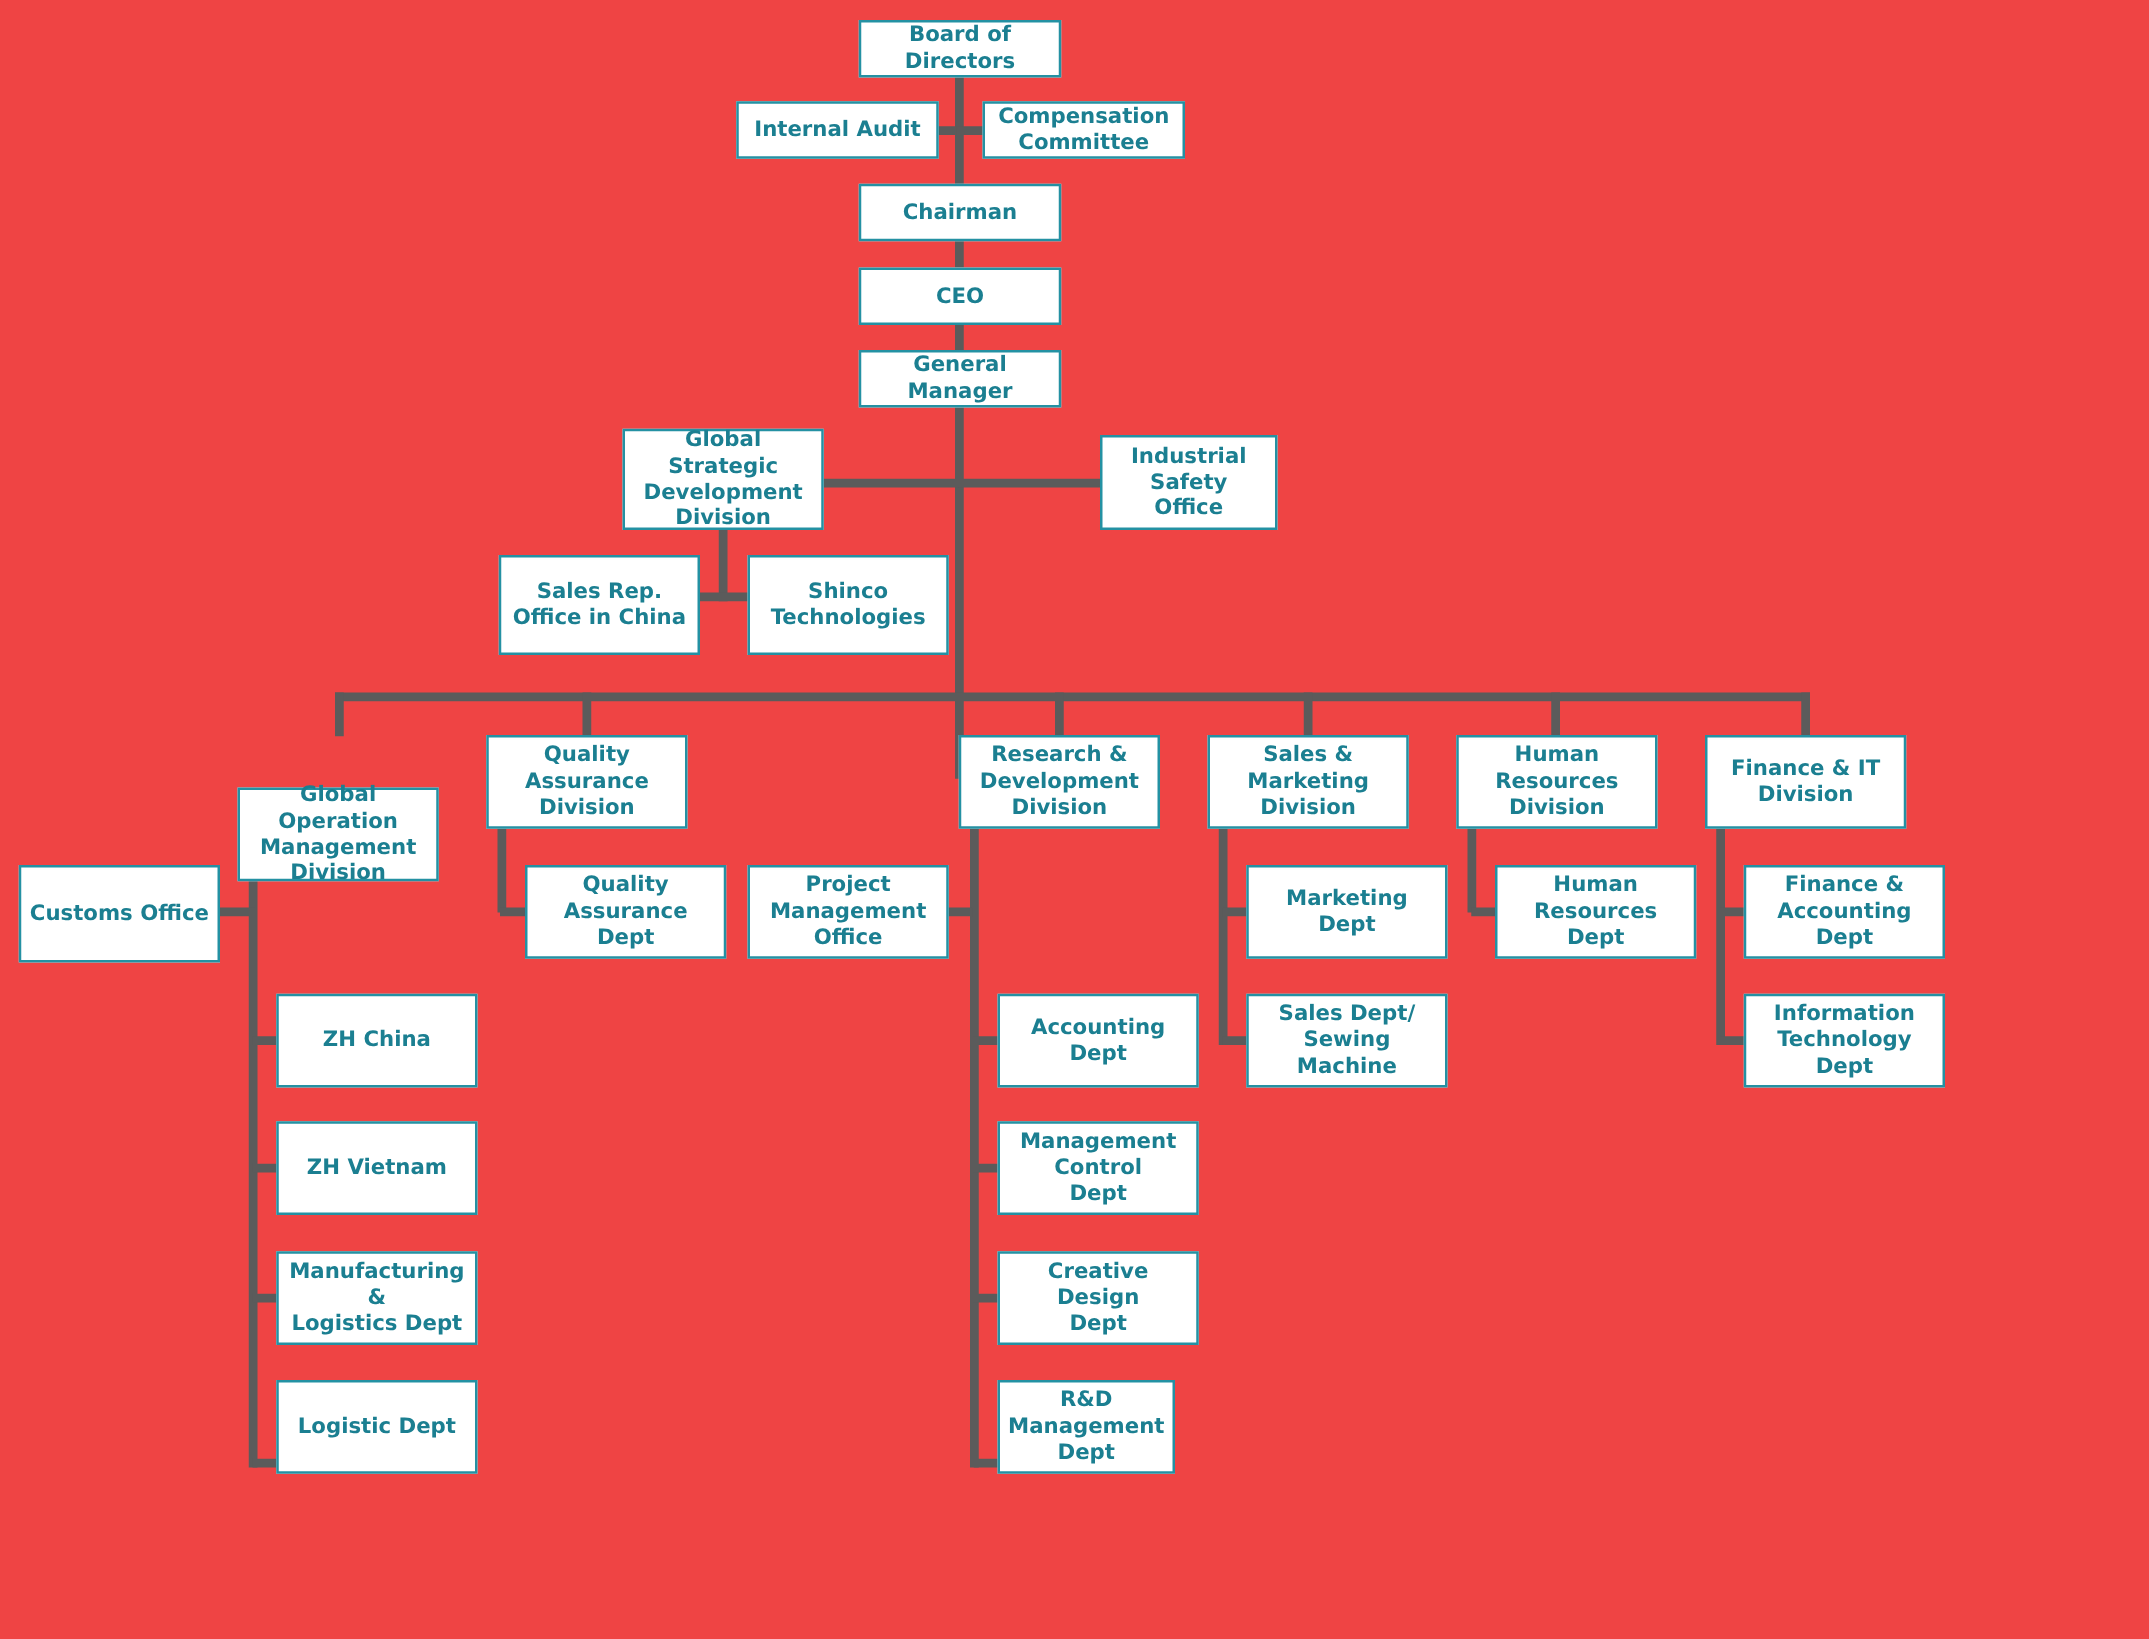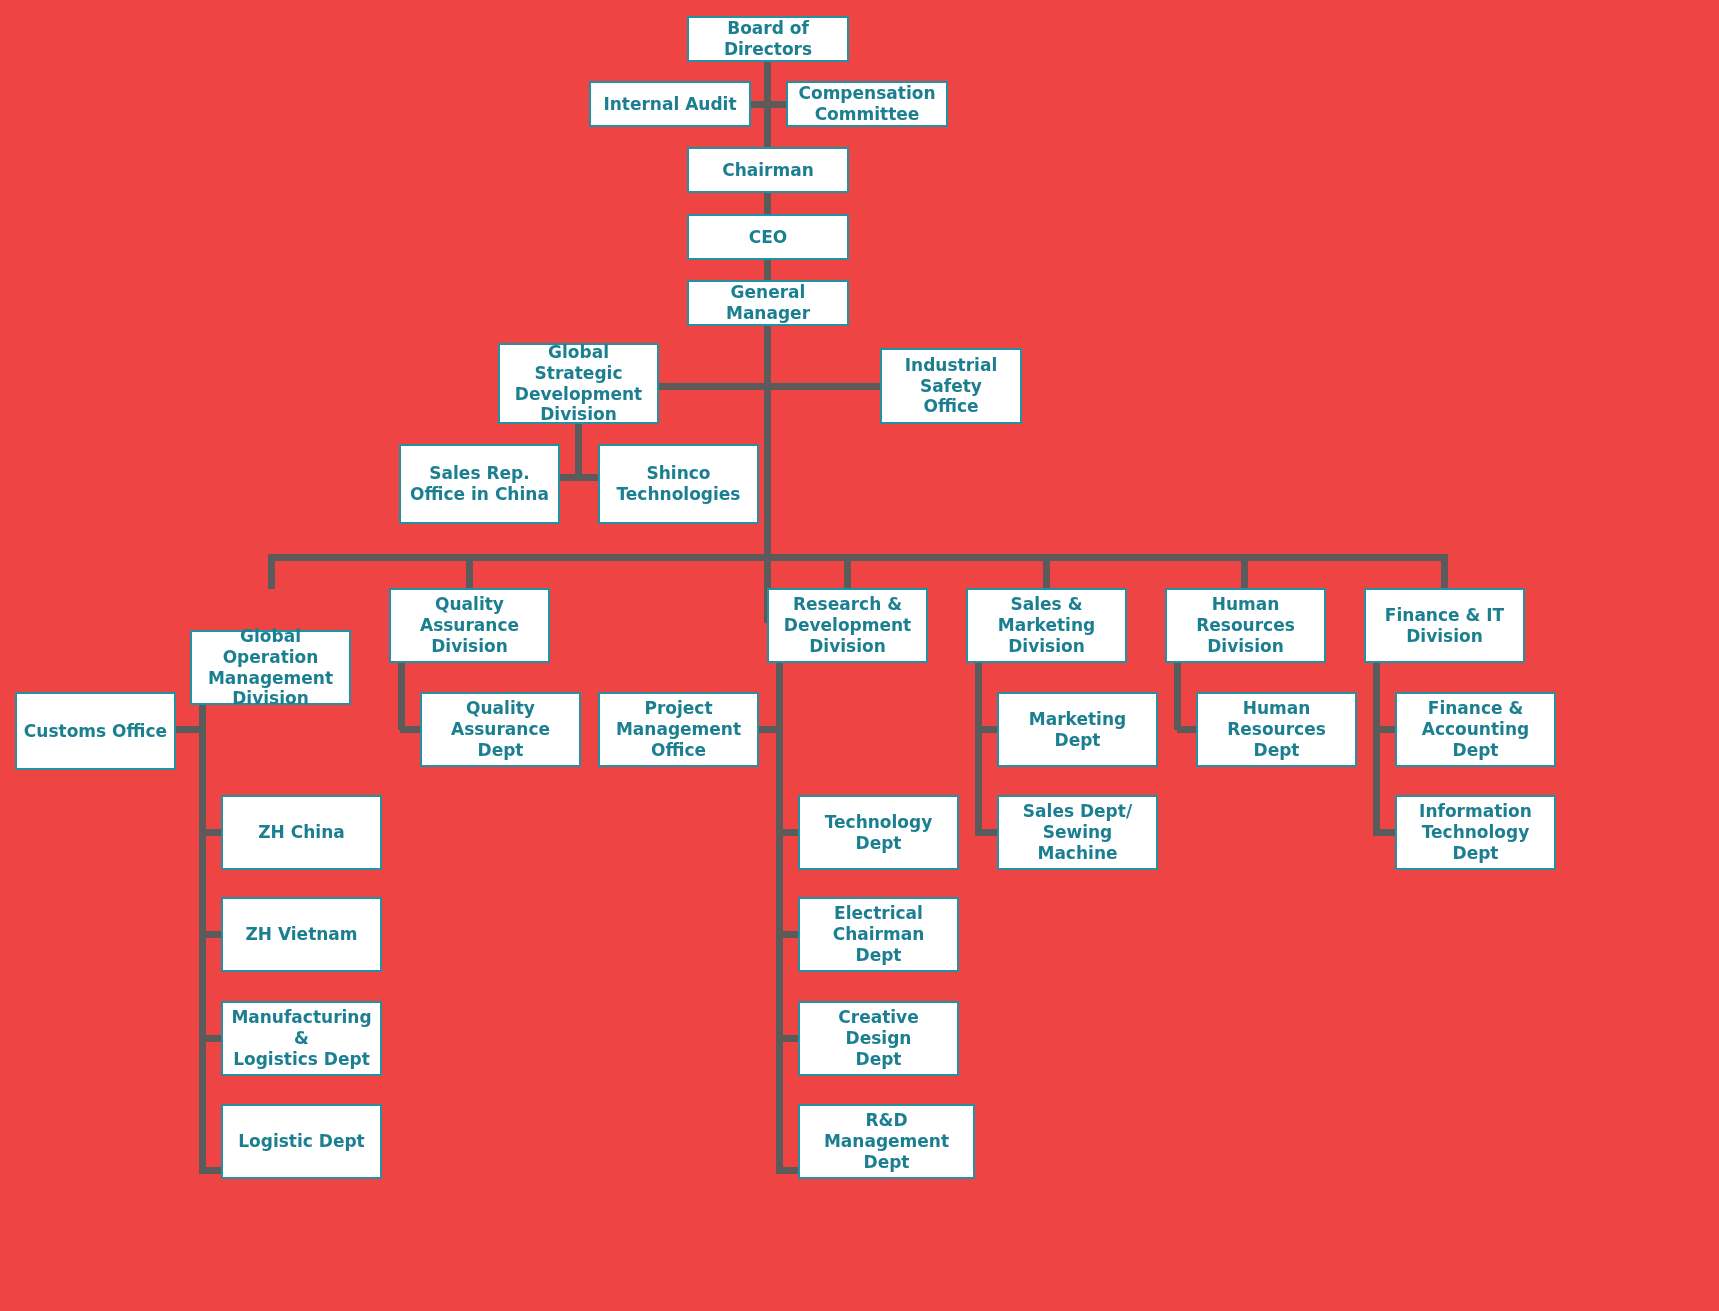--- a/index.html
+++ b/index.html
@@ -162,38 +162,38 @@
 
   <div class="node" style="left:1196px; top:692px; width:161px; height:75px;"><span>Human Resources
 Dept</span></div>
 
   <div class="node" style="left:1395px; top:692px; width:161px; height:75px;"><span>Finance &amp;
 Accounting
 Dept</span></div>
 
   <div class="node" style="left:221px; top:795px; width:161px; height:75px;"><span>ZH China</span></div>
 
-  <div class="node" style="left:798px; top:795px; width:161px; height:75px;"><span>Technology Dept</span></div>
+  <div class="node" style="left:798px; top:795px; width:161px; height:75px;"><span>Accounting Dept</span></div>
 
   <div class="node" style="left:997px; top:795px; width:161px; height:75px;"><span>Sales Dept/
 Sewing Machine</span></div>
 
   <div class="node" style="left:1395px; top:795px; width:161px; height:75px;"><span>Information
 Technology
 Dept</span></div>
 
   <div class="node" style="left:221px; top:897px; width:161px; height:75px;"><span>ZH Vietnam</span></div>
 
-  <div class="node" style="left:798px; top:897px; width:161px; height:75px;"><span>Electrical Chairman
+  <div class="node" style="left:798px; top:897px; width:161px; height:75px;"><span>Management Control
 Dept</span></div>
 
   <div class="node" style="left:221px; top:1001px; width:161px; height:75px;"><span>Manufacturing &amp;
 Logistics Dept</span></div>
 
   <div class="node" style="left:798px; top:1001px; width:161px; height:75px;"><span>Creative Design
 Dept</span></div>
 
   <div class="node" style="left:221px; top:1104px; width:161px; height:75px;"><span>Logistic  Dept</span></div>
 
-  <div class="node" style="left:798px; top:1104px; width:177px; height:75px;"><span>R&amp;D
+  <div class="node" style="left:798px; top:1104px; width:142px; height:75px;"><span>R&amp;D
 Management Dept</span></div>
 
 </div>
 
 </body></html>

